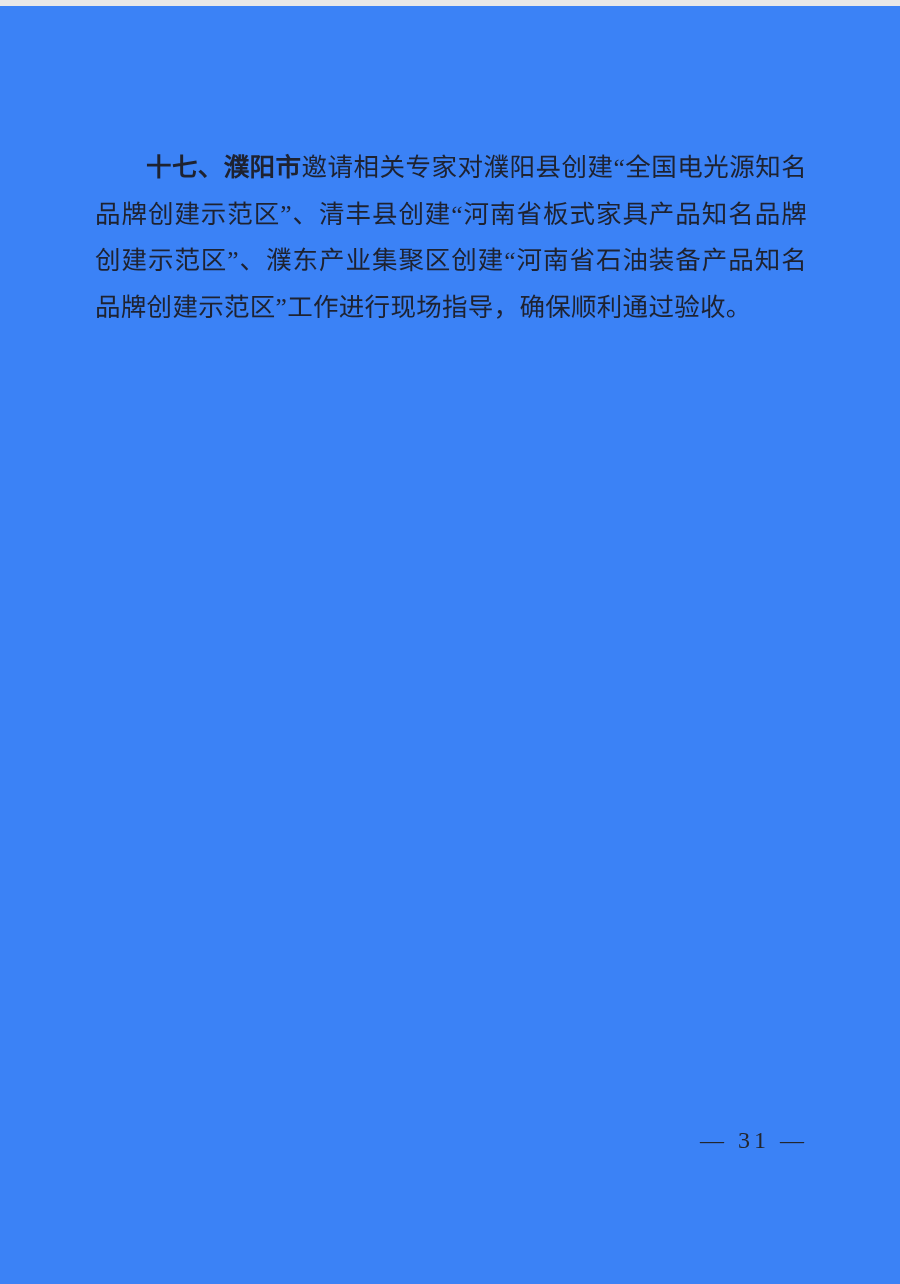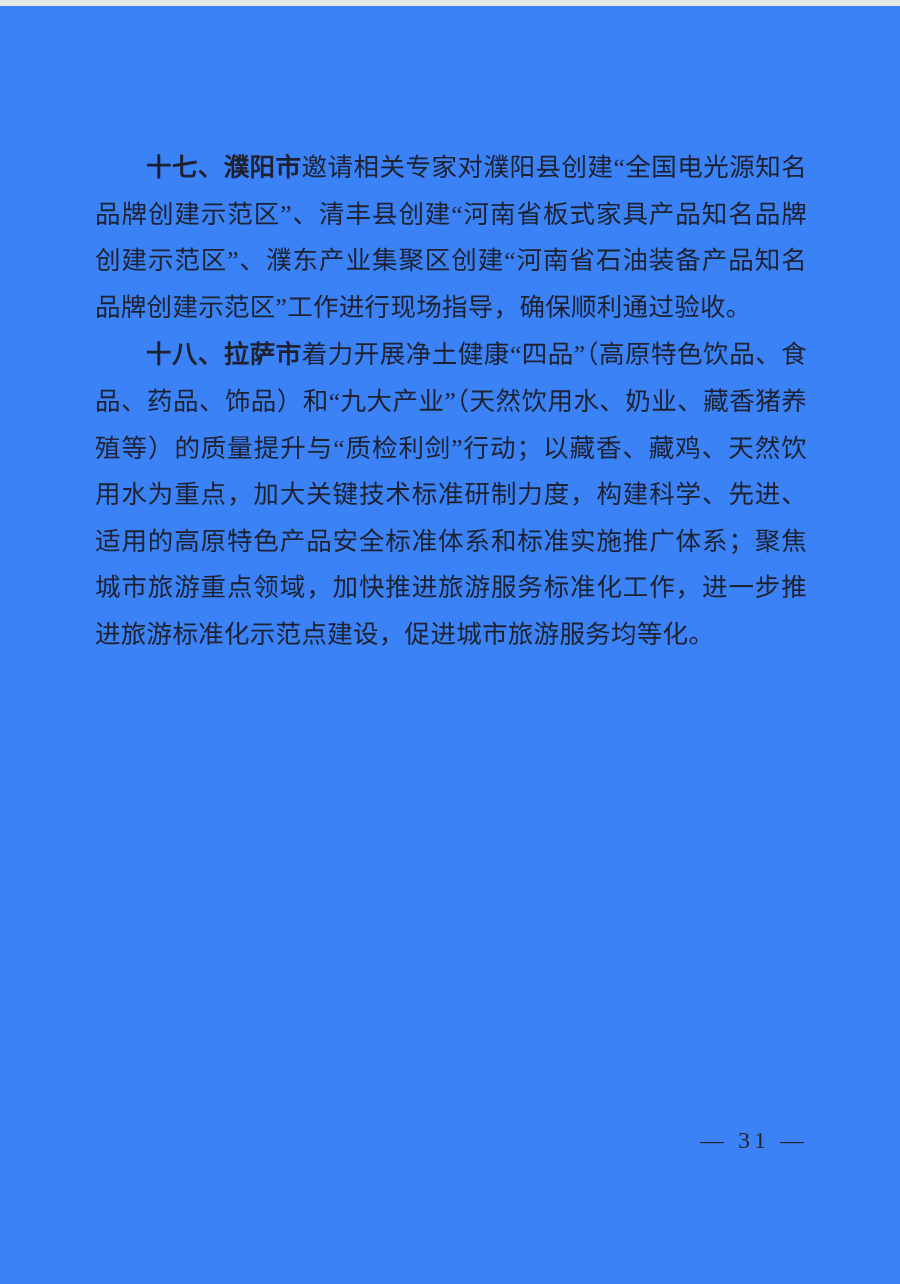--- a/index.html
+++ b/index.html
@@ -50,20 +50,19 @@
 </style>
 </head>
 <body>
 
 <div class="page">
 
   <div class="content">
 
     <p class="para"><span class="lead">十七、濮阳市</span><span>邀请相关专家对濮阳县创建“全国电光源知名品牌创建示范区”、清丰县创建“河南省板式家具产品知名品牌创建示范区”、濮东产业集聚区创建“河南省石油装备产品知名品牌创建示范区”工作进行现场指导，确保顺利通过验收。</span></p>
 
-    <p class="para"><span class="lead">十八、拉萨市</span><span>着力开展净土健康“四品”（高原特色饮品、食品、药品、饰品）和“九大产业”（天然饮用水、奶业、藏香猪养殖等）的质量提升与“质检利剑”行动；以藏香、藏鸡、天然饮用水为重点，加大关键技术标准研制力度，构建科学、先进、适用的高原特色产品安全标准体系和标准实施推广体系；聚焦城市旅游重点领域，加快推进旅游服务标准化工作，进一步推进旅游标准化示范点建设，促进城市旅游服务均等化。</span></p>
 
 
   </div>
 
   <div class="page-number">— 31 —</div>
 
 </div>
 
 </body></html>

